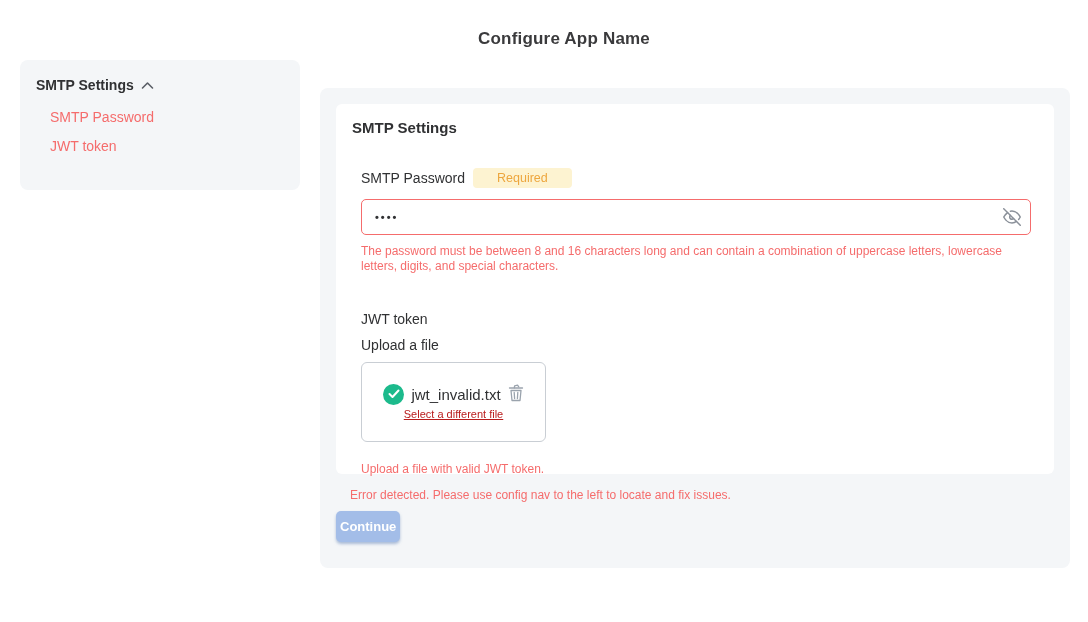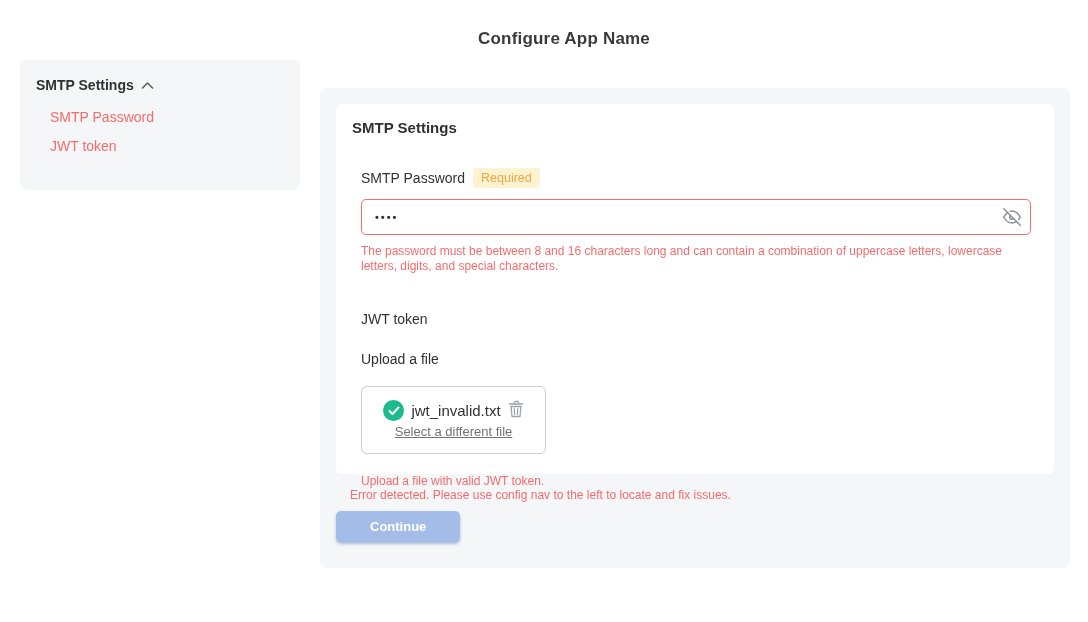--- a/index.html
+++ b/index.html
@@ -62,21 +62,21 @@
     padding: 15px 16px;
   }
   .card-heading { font-size: 15px; font-weight: bold; color: #303133; }
   .card-body { padding-left: 9px; }
 
   .field-label-row { margin-top: 32px; display: flex; align-items: center; gap: 8px; }
   .field-label { font-size: 14px; color: #303133; }
   .badge-required {
     background: #fdf3d1; color: #eda63e;
     font-size: 12.5px;
-    padding: 3px 8px;
+    padding: 3px 24px;
     border-radius: 4px;
   }
 
   .input-wrap {
     margin-top: 11px;
     position: relative;
     width: 670px; height: 36px;
   }
   .pw-input {
     width: 100%; height: 100%;
@@ -96,58 +96,58 @@
   }
 
   .error-text {
     color: #f56c6c;
     font-size: 12px;
     line-height: 1.28;
   }
   .pw-error { margin-top: 9px; max-width: 662px; }
 
   .jwt-label { margin-top: 36px; font-size: 14px; color: #303133; }
-  .upload-label { margin-top: 24px; font-size: 14px; color: #303133; }
+  .upload-label { margin-top: 10px; font-size: 14px; color: #303133; }
 
   .upload-box {
-    margin-top: 19px;
-    width: 185px; height: 68px;
+    margin-top: 9px;
+    width: 185px; height: 80px;
     border: 1px solid #c9ced4;
     border-radius: 6px;
     background: #fff;
     display: flex; flex-direction: column;
     align-items: center; justify-content: center;
     gap: 3px;
   }
   .upload-row { display: flex; align-items: center; gap: 7px; }
   .check-circle {
     width: 21px; height: 21px; border-radius: 50%;
     background: #1cba8c;
     display: flex; align-items: center; justify-content: center;
     flex: none;
   }
   .file-name { font-size: 15px; color: #303133; }
   .trash-btn { background: none; border: none; cursor: pointer; padding: 0; display: flex; }
   .change-link {
-    font-size: 13px;
-    color: #737373;
+    font-size: 11px;
+    color: #b91c1c;
     text-decoration: underline;
     cursor: pointer;
   }
   .jwt-error { margin-top: 20px; }
 
   .footer-error { margin-top: 14px; margin-left: 14px; }
   .continue-btn {
     margin-top: 8px;
     background: #a3bde8;
     color: #ffffff;
     font-family: "Liberation Sans", sans-serif;
     font-size: 13px; font-weight: bold;
     border: none; border-radius: 5px;
-    padding: 8px 34px;
+    padding: 8px 4px;
     box-shadow: 0 2px 3px rgba(110, 140, 190, 0.55);
     cursor: not-allowed;
   }
 </style>
 </head>
 <body>
 
 <h1 class="page-title">Configure App Name</h1>
 
 <aside class="sidebar">

